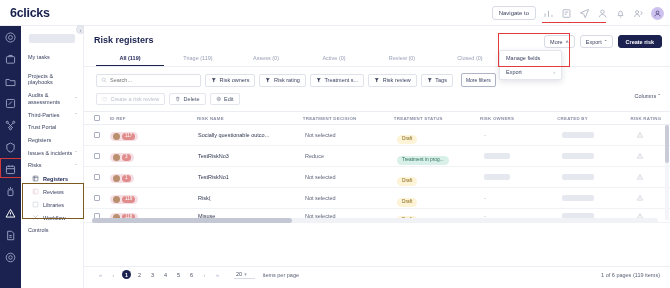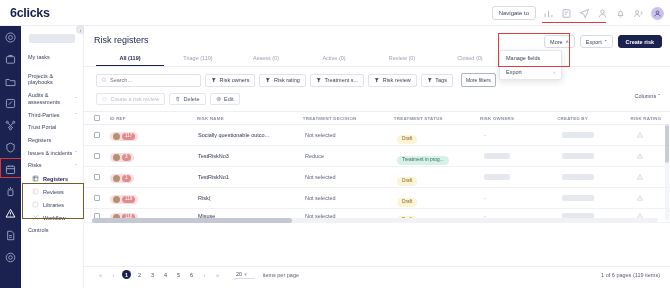--- a/index.html
+++ b/index.html
@@ -90,21 +90,21 @@
     display: flex; align-items: center; justify-content: center;
     font-size: 5px; color: #7a8199;
   }
 
   
   .main {
     position: absolute; top: 26px; left: 84px; width: 586px; height: 262px;
     background: #ffffff;
   }
   .page-title {
-    margin: 9px 0 0 10px; font-size: 9px; font-weight: 400; color: #1b2250;
+    margin: 9px 0 0 10px; font-size: 9px; font-weight: 700; color: #1b2250;
   }
   .tabs {
     margin-top: 7px; border-bottom: 1px solid #eceef4;
     display: flex; padding-left: 12px; gap: 0;
   }
   .tab {
     font-size: 5.5px; color: #9aa1b6; padding: 3px 0 4px 0;
     width: 68px; text-align: center; white-space: nowrap;
   }
   .tab.active { color: #1b2250; font-weight: 700; border-bottom: 1.6px solid #1b2250; }

